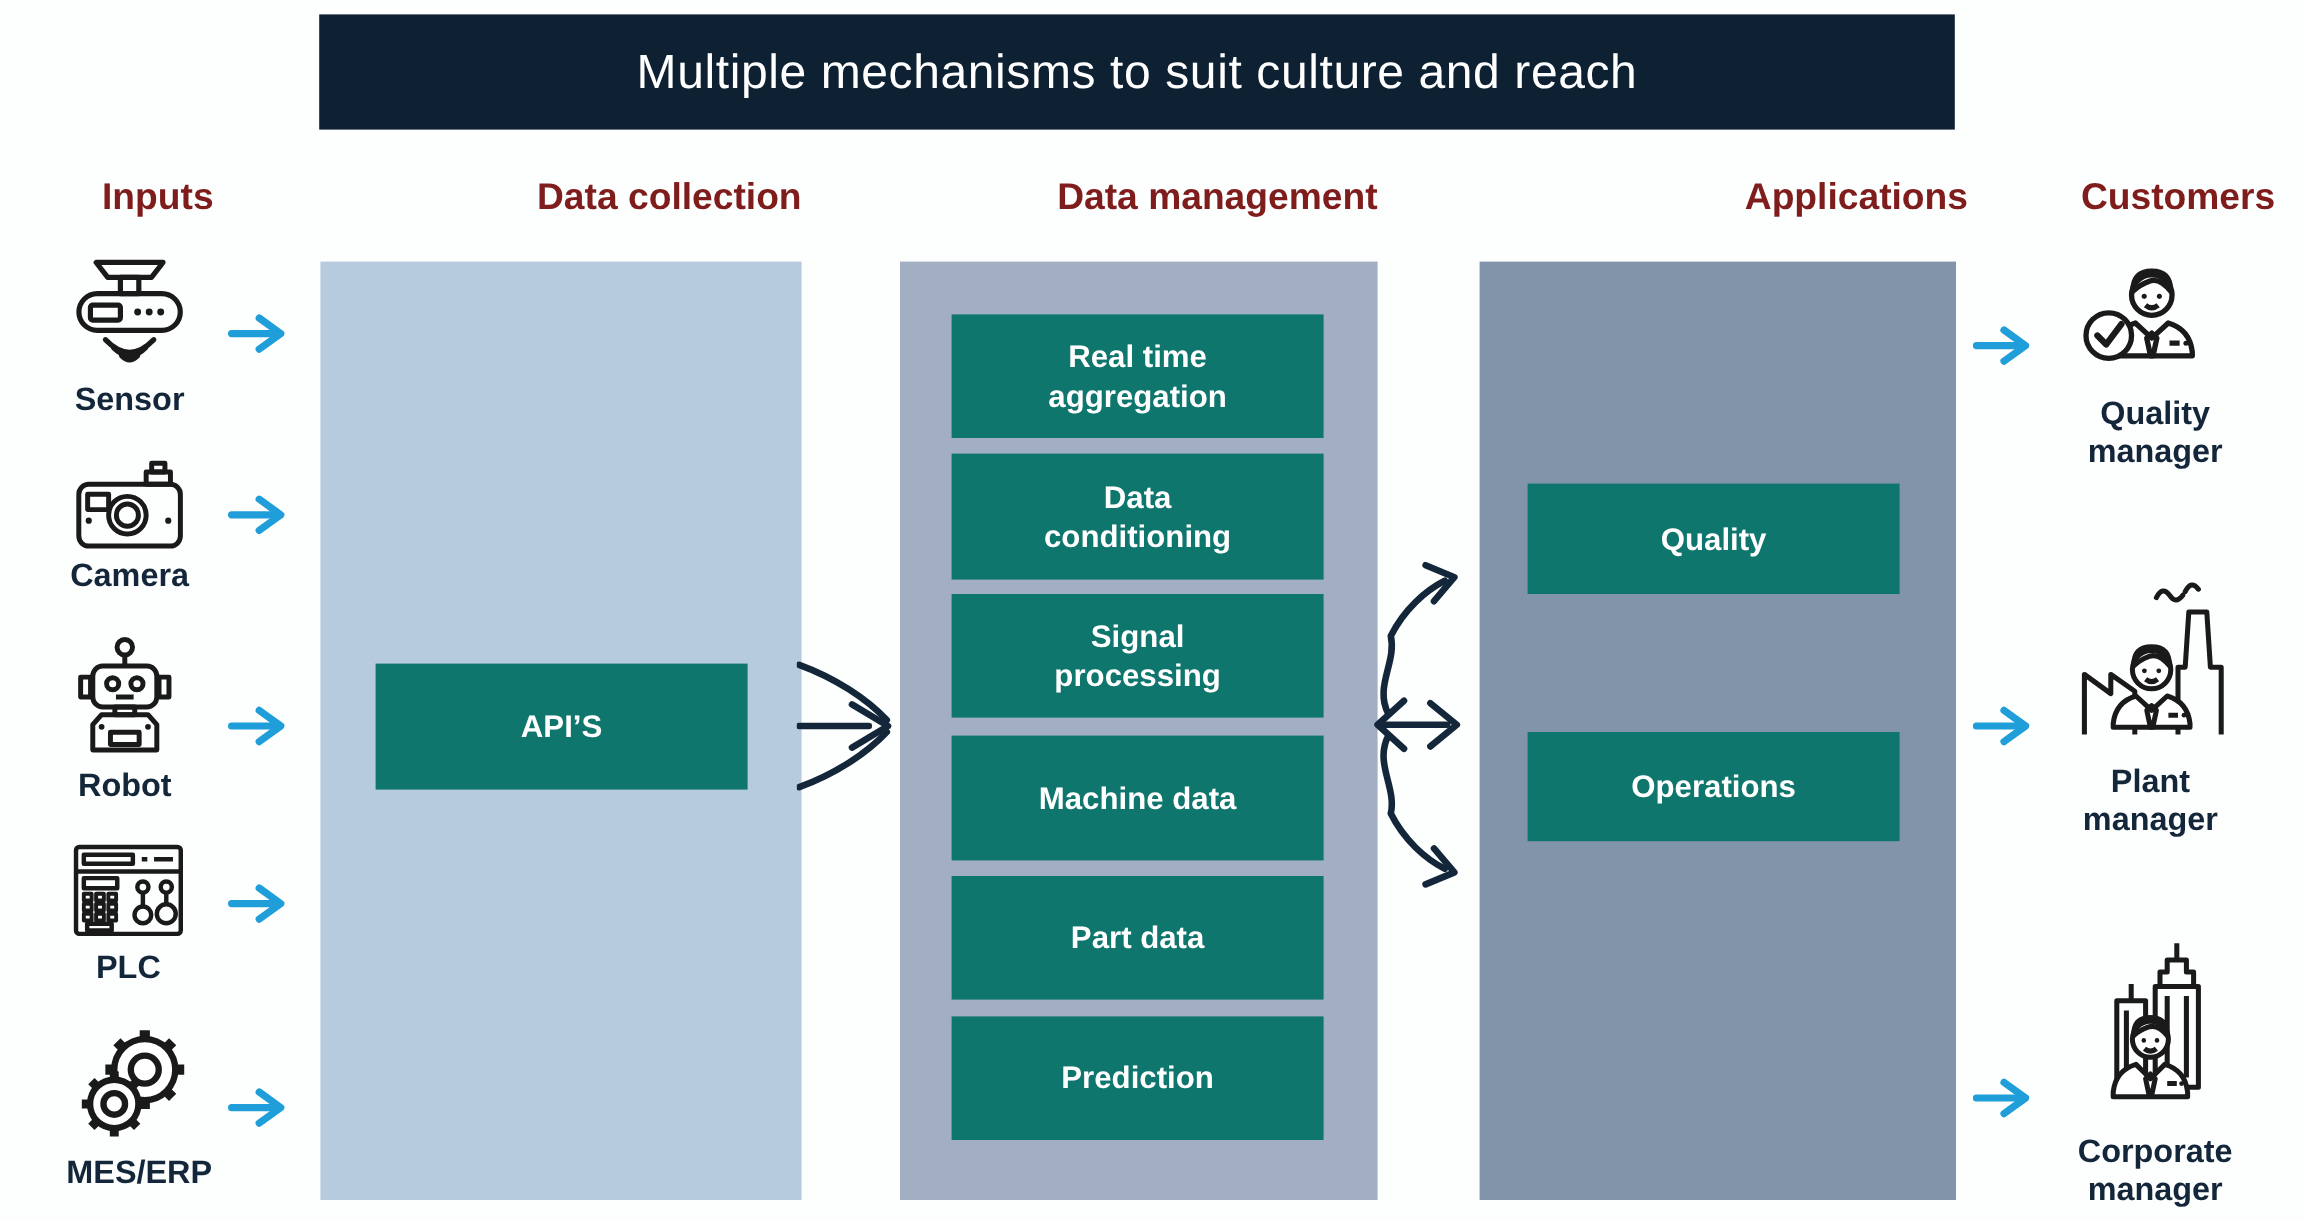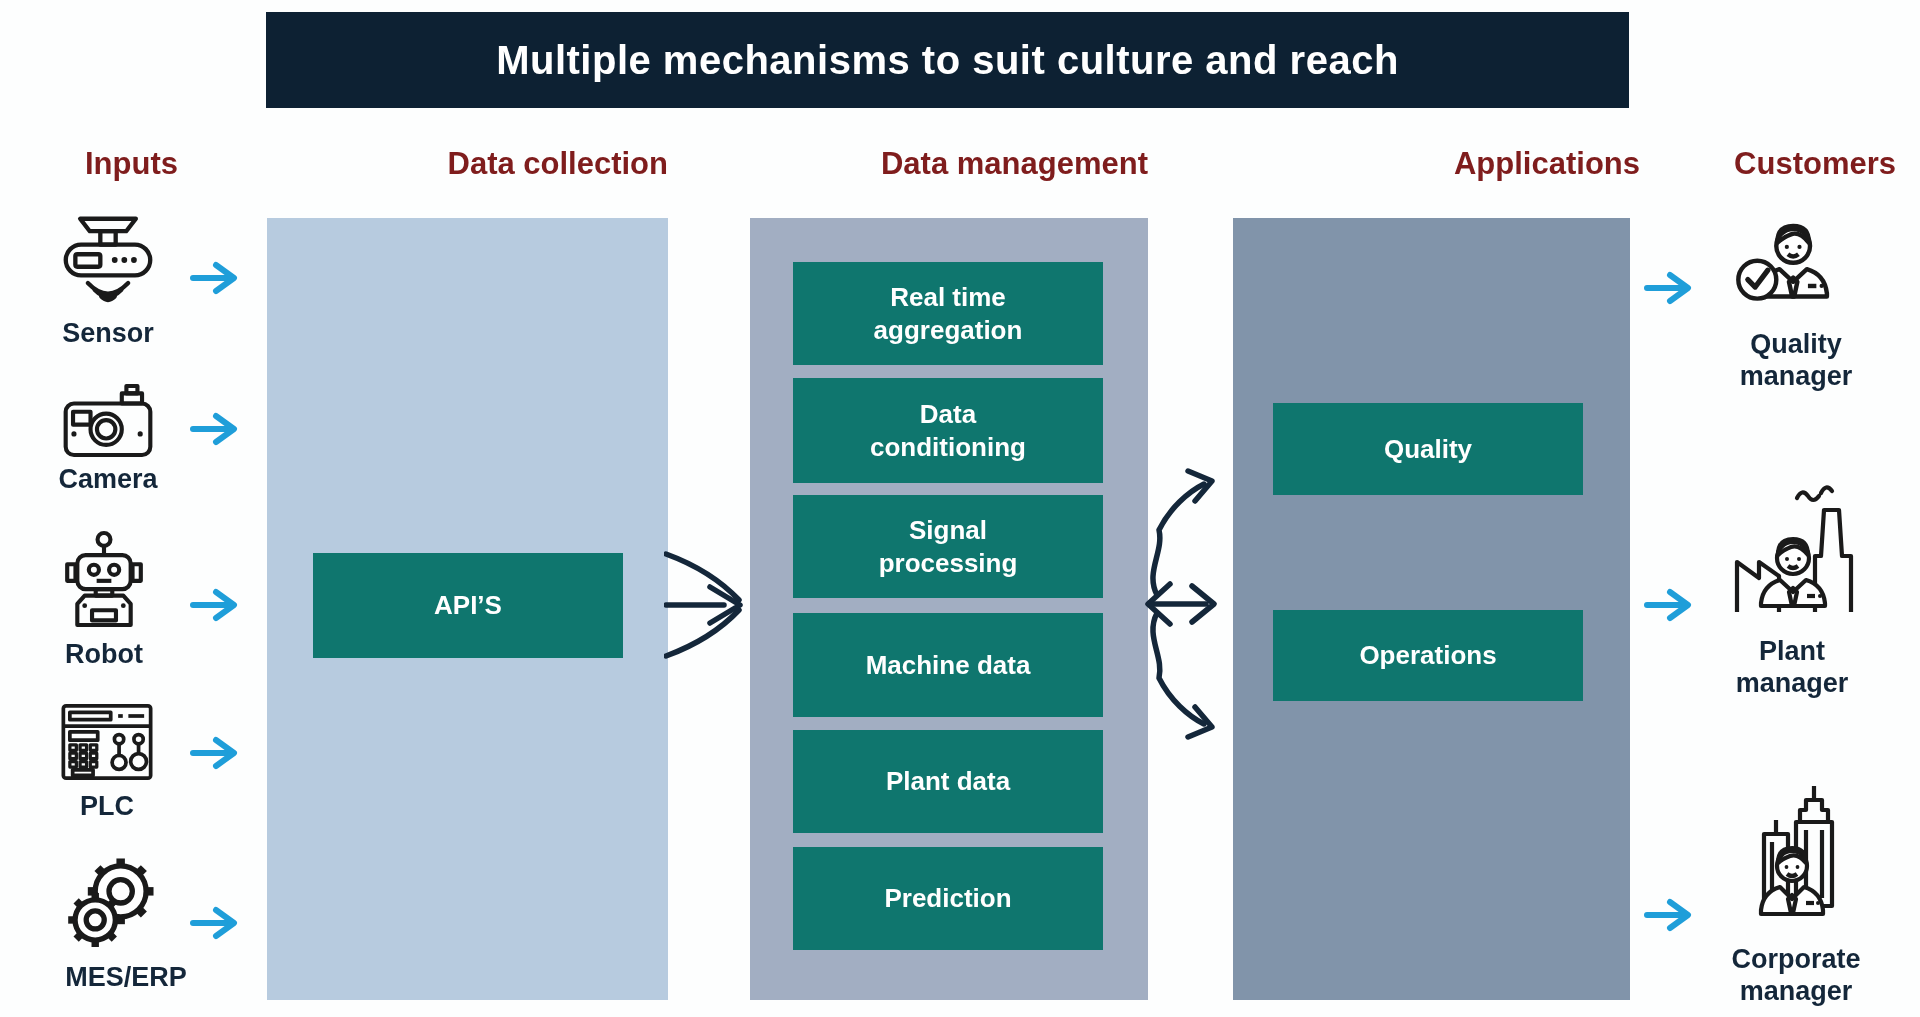--- a/index.html
+++ b/index.html
@@ -1,20 +1,20 @@
 <!DOCTYPE html>
 <html><head>
 <meta charset="utf-8">
 <style>
   html,body{margin:0;padding:0;background:#ffffff}
   .stage{position:relative;width:1920px;height:1017px;background:#fdfefe;
          font-family:"Liberation Sans",sans-serif;overflow:hidden}
   .banner{position:absolute;left:266px;top:12px;width:1363px;height:96px;background:#0d2133;
           display:flex;align-items:center;justify-content:center}
-  .banner-text{color:#ffffff;font-size:40px;font-weight:bold;letter-spacing:.5px}
+  .banner-text{color:#ffffff;font-size:40px;font-weight:normal;letter-spacing:.5px}
   .hdr{position:absolute;top:146px;font-size:31px;font-weight:bold;color:#7f1d1d;text-align:right}
   .panel{position:absolute;top:218px;height:782px}
   .nbox{position:absolute;background:#0f766e;display:flex;align-items:center;justify-content:center}
   .nbox span{color:#ffffff;font-size:26px;font-weight:bold;white-space:pre-line;line-height:1.25;text-align:center}
   .lbl{position:absolute;font-size:27px;font-weight:bold;color:#14273a;text-align:center;
        white-space:pre-line;line-height:1.18}
   .icon{position:absolute}
 </style>
 </head>
 <body>
@@ -48,21 +48,21 @@
 conditioning</span>
     </div>
   <div class="nbox" style="left:793px;top:495px;width:310px;height:103px">
     <span>Signal
 processing</span>
     </div>
   <div class="nbox" style="left:793px;top:613px;width:310px;height:104px">
     <span>Machine data</span>
     </div>
   <div class="nbox" style="left:793px;top:730px;width:310px;height:103px">
-    <span>Plant data</span>
+    <span>Part data</span>
     </div>
   <div class="nbox" style="left:793px;top:847px;width:310px;height:103px">
     <span>Prediction</span>
     </div>
 
   <div class="nbox" style="left:1273px;top:403px;width:310px;height:92px">
     <span>Quality</span>
     </div>
   <div class="nbox" style="left:1273px;top:610px;width:310px;height:91px">
     <span>Operations</span>
@@ -168,21 +168,21 @@
           <line x1="23.6" y1="79.4" x2="19" y2="84"></line>
         <line x1="18" y1="66" x2="11.5" y2="66"></line>
           <line x1="23.6" y1="52.6" x2="19" y2="48"></line>
         <line x1="37" y1="47" x2="37" y2="40.5"></line>
           <line x1="50.4" y1="52.6" x2="55" y2="48"></line>
       </g>
       <circle cx="37" cy="66" r="19" fill="#ffffff" stroke-width="5"></circle>
       <circle cx="37" cy="66" r="8.5" stroke-width="5"></circle>
     </g>
   </svg>
-  <div class="lbl" style="left:56px;top:962px;width:140px">MES/ERP</div>
+  <div class="lbl" style="left:46px;top:962px;width:140px">MES/ERP</div>
 
   <svg class="icon" style="left:190px;top:258px" width="52" height="40" viewBox="0 0 52 40">
     <g fill="none" stroke="#1f9ed9" stroke-width="6" stroke-linecap="round" stroke-linejoin="round">
       <line x1="3" y1="20" x2="38" y2="20"></line>
         <polyline points="26,7 44,20 26,33"></polyline>
       </g>
   </svg>
   <svg class="icon" style="left:190px;top:409px" width="52" height="40" viewBox="0 0 52 40">
     <g fill="none" stroke="#1f9ed9" stroke-width="6" stroke-linecap="round" stroke-linejoin="round">
       <line x1="3" y1="20" x2="38" y2="20"></line>

